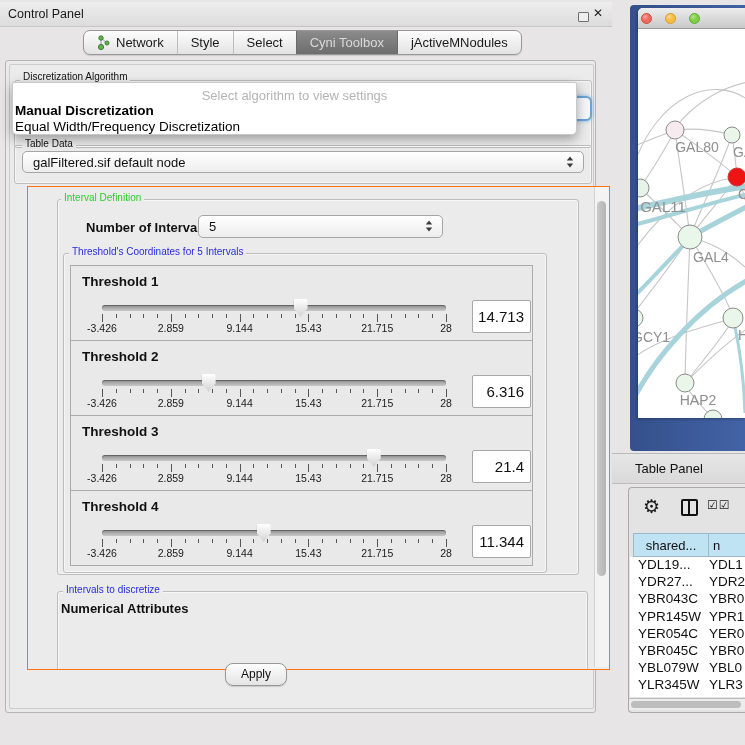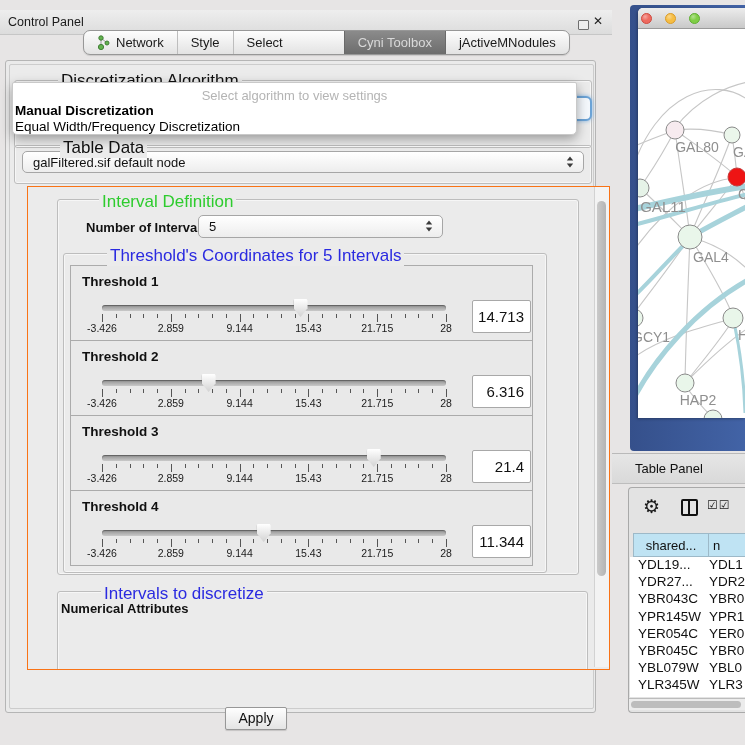--- a/index.html
+++ b/index.html
@@ -1,39 +1,39 @@
 <!DOCTYPE html>
 <html><head>
 <meta charset="utf-8">
 <style>
   html,body{margin:0;padding:0;}
   body{width:745px;height:745px;position:relative;overflow:hidden;background:#e7e5e5;
        font-family:"Liberation Sans","DejaVu Sans",sans-serif;color:#111;}
   .abs{position:absolute;}
   
   .ctrl-window{left:0;top:0;width:612px;height:745px;background:#e7e5e5;}
-  .titlebar{left:0;top:10px;width:612px;height:24px;background:linear-gradient(#eeeeee,#dcdcdc);
+  .titlebar{left:0;top:2px;width:612px;height:24px;background:linear-gradient(#eeeeee,#dcdcdc);
             border-bottom:1px solid #c6c6c6;}
   .title-text{left:8px;top:5px;font-size:12.5px;color:#1a1a1a;}
   .float-ic{left:578px;top:10px;width:9px;height:8px;border:1.5px solid #6f6f6f;border-radius:1px;background:#eee;}
   .close-ic{left:593px;top:4px;font-size:12px;font-weight:bold;color:#222;}
   
   .segbar{display:flex;height:23px;border:1px solid #979797;border-radius:7px;overflow:hidden;
           background:linear-gradient(#fdfdfd,#e3e3e3);box-shadow:0 1px 1px rgba(0,0,0,.12);}
   .seg{display:flex;align-items:center;padding:0 13px;font-size:13px;color:#1a1a1a;white-space:nowrap;}
   .seg + .seg{border-left:1px solid #bdbdbd;}
-  .seg.sel{background:linear-gradient(#8b8b8b,#6d6d6d);color:#d9d9d9;border-left:1px solid #6a6a6a;margin-left:48px;}
+  .seg.sel{background:linear-gradient(#8b8b8b,#6d6d6d);color:#d9d9d9;border-left:1px solid #6a6a6a;}
   .seg.sel + .seg{border-left:1px solid #6a6a6a;}
   .net-ic{margin-right:6px;display:inline-flex;}
   
   .panel-outer{left:5px;top:60px;width:589px;height:651px;border:1px solid #b5b5b5;border-radius:3px;
                background:#eaeaea;}
   .panel-inner{left:9px;top:64px;width:583px;height:643px;border:1px solid #cccccc;border-radius:2px;background:#ebebeb;}
   .groupbox{border:1px solid #bdbdbd;border-radius:3px;box-shadow:inset 0 0 0 1px rgba(255,255,255,.55);}
-  .grouptitle{font-size:17px;background:#ebebeb;padding:0 3px;white-space:nowrap;z-index:3;margin-left:38px;}
+  .grouptitle{font-size:10px;background:#ebebeb;padding:0 3px;white-space:nowrap;z-index:3;}
   .gt-green{color:#2ecc2e;}
   .gt-blue{color:#2a2ae0;}
   
   .combo{background:linear-gradient(#ffffff,#ededed);border:1px solid #a6a6a6;border-radius:5px;
          font-size:13px;line-height:21px;padding-left:10px;box-sizing:border-box;}
   .arrows{position:absolute;right:9px;top:4px;display:flex;flex-direction:column;align-items:center;gap:2px;}
   .tri-up{width:0;height:0;border-left:4px solid transparent;border-right:4px solid transparent;border-bottom:5px solid #3a3a3a;}
   .tri-dn{width:0;height:0;border-left:4px solid transparent;border-right:4px solid transparent;border-top:5px solid #3a3a3a;}
   .focus-combo{left:22px;top:96px;width:566px;height:21px;border:2px solid #6ba3d6;border-radius:6px;
                background:#f4f8fc;box-shadow:0 0 4px #85b5e2;z-index:1;}
@@ -58,22 +58,22 @@
             filter:drop-shadow(0 0 1px #777);}
   .tick{position:absolute;width:1px;background:#555;}
   .tick-lb{position:absolute;top:56px;width:50px;text-align:center;font-size:10.5px;font-weight:normal;color:#1a1a1a;}
   .val-box{position:absolute;left:401px;top:34px;width:51px;height:31px;background:#fff;border:1px solid #a8a8a8;
            border-radius:2px;font-size:15px;line-height:31px;text-align:right;padding-right:6px;}
   
   .attr-list{background:#fff;border:1px solid #9a9a9a;font-size:13px;line-height:19px;overflow:hidden;}
   .attr-item{padding-left:7px;white-space:nowrap;}
   .list-scroll{position:absolute;right:1px;top:1px;width:11px;bottom:1px;background:#f0f0f0;}
   .list-thumb{position:absolute;left:1px;top:1px;width:8px;height:50px;background:#c2c2c2;border-radius:4px;}
-  .apply-btn{left:225px;top:707px;width:60px;height:21px;border:1px solid #979797;border-radius:2px;
-             background:linear-gradient(#fefefe,#e4e4e4);font-size:14px;text-align:center;line-height:21px;
+  .apply-btn{left:225px;top:663px;width:60px;height:21px;border:1px solid #979797;border-radius:8px;
+             background:linear-gradient(#fefefe,#e4e4e4);font-size:12px;text-align:center;line-height:21px;
              box-shadow:0 1px 1px rgba(0,0,0,.15);z-index:5;}
   
   .net-desktop{left:630px;top:5px;width:115px;height:446px;background:linear-gradient(90deg,#35508b,#4263a6);
                border-radius:4px 0 0 4px;}
   .mac-win{left:638px;top:8px;width:107px;height:410px;background:#fff;border-radius:5px 0 0 0;
            box-shadow:-1px 1px 3px rgba(0,0,0,.3);}
   .mac-titlebar{left:0;top:0;width:107px;height:20px;background:linear-gradient(#ececec,#c9c9c9);
                 border-bottom:1px solid #9a9a9a;border-radius:5px 0 0 0;}
   .tl{position:absolute;top:4.5px;width:11px;height:11px;border-radius:50%;box-sizing:border-box;}
   .net-canvas{left:638px;top:28px;width:107px;height:390px;overflow:hidden;}

